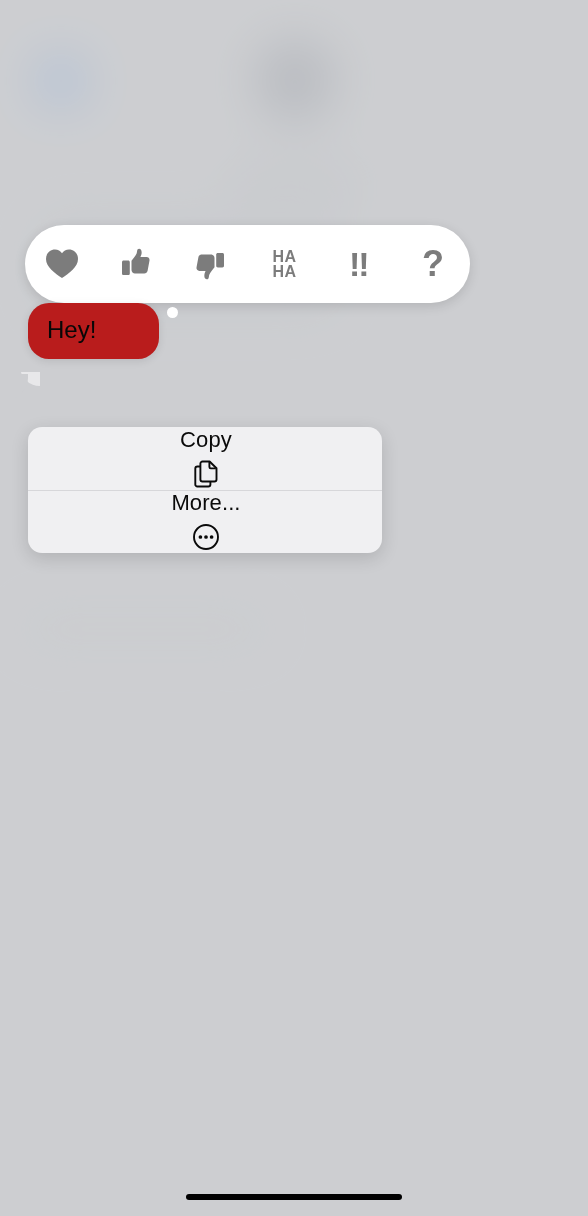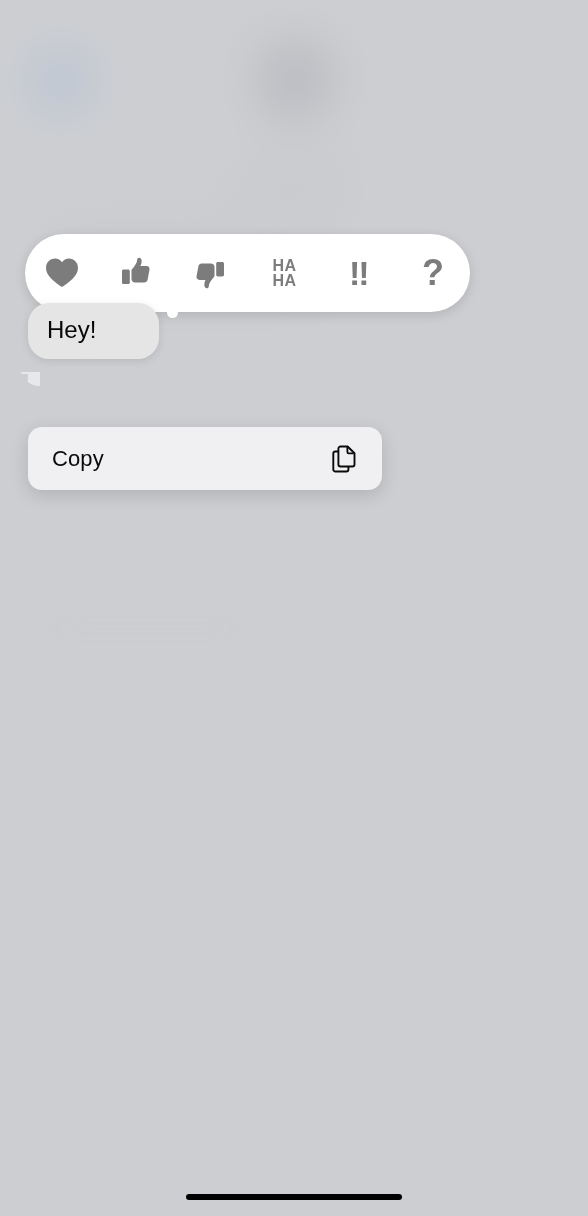--- a/index.html
+++ b/index.html
@@ -58,21 +58,21 @@
     background:#c2c5ca;
     border-radius:16px;
   }
   #dim-overlay {
     position:absolute; inset:0;
     background:rgba(205,206,209,.72);
   }
 
   
   #reaction-bar {
-    position:absolute; left:25px; top:234px;
+    position:absolute; left:25px; top:225px;
     width:445px; height:78px;
     background:#ffffff;
     border-radius:39px;
     display:flex;
     align-items:center;
     box-shadow:0 3px 12px rgba(0,0,0,.13);
   }
   .reaction {
     flex:1;
     height:100%;
@@ -114,21 +114,21 @@
     width:11px; height:11px;
     border-radius:50%;
     background:#ffffff;
   }
 
   
   #message-bubble {
     position:absolute; left:28px; top:303px;
     width:131px;
     padding:12px 17px 13px 19px;
-    background:#e5e5e5;
+    background:#b91c1c;
     border-radius:21px;
     box-shadow:0 2px 9px rgba(0,0,0,.10);
   }
   #message-bubble .line {
     font-size:24px;
     color:#070707;
     line-height:1.28;
     white-space:nowrap;
   }
   #bubble-tail {
@@ -163,20 +163,21 @@
     overflow:hidden;
     box-shadow:0 5px 18px rgba(0,0,0,.14);
   }
   .menu-item {
     height:63px;
     display:flex;
     align-items:center;
     justify-content:space-between;
     padding:0 22px 0 24px;
     position:relative;
+    flex-direction:column;
   }
   .menu-item + .menu-item::before {
     content:"";
     position:absolute;
     left:0; right:0; top:0;
     height:1px;
     background:#d7d7da;
   }
   .menu-label {
     font-size:22px;
@@ -269,16 +270,27 @@
       <span class="menu-icon">
         <svg width="26" height="28" viewBox="0 0 26 28" aria-hidden="true">
           <path d="M9.5 1.5h7.1l6.9 6.7v11.2c0 1.2-1 2.1-2.1 2.1H9.5c-1.2 0-2.1-1-2.1-2.1V3.6c0-1.2 1-2.1 2.1-2.1z" fill="none" stroke="#0a0a0a" stroke-width="1.9" stroke-linejoin="round"></path>
           <path d="M16.4 1.8v5.2c0 .8.6 1.4 1.4 1.4h5" fill="none" stroke="#0a0a0a" stroke-width="1.9" stroke-linejoin="round"></path>
           <path d="M17.4 21.8v2.6c0 1.2-1 2.1-2.1 2.1H4.4c-1.2 0-2.1-1-2.1-2.1V8.6c0-1.2 1-2.1 2.1-2.1h3" fill="none" stroke="#0a0a0a" stroke-width="1.9" stroke-linejoin="round"></path>
         </svg>
       </span>
     </div>
 
 
+    <div class="menu-item">
+      <span class="menu-label">More...</span>
+      <span class="menu-icon">
+        <svg width="28" height="28" viewBox="0 0 28 28" aria-hidden="true">
+          <circle cx="14" cy="14" r="12" fill="none" stroke="#0a0a0a" stroke-width="1.9"></circle>
+          <circle cx="8.4" cy="14" r="1.85" fill="#0a0a0a"></circle>
+          <circle cx="14" cy="14" r="1.85" fill="#0a0a0a"></circle>
+          <circle cx="19.6" cy="14" r="1.85" fill="#0a0a0a"></circle>
+        </svg>
+      </span>
+    </div>
   </div>
 
   <div id="home-indicator"></div>
 </div>
 
 </body></html>

